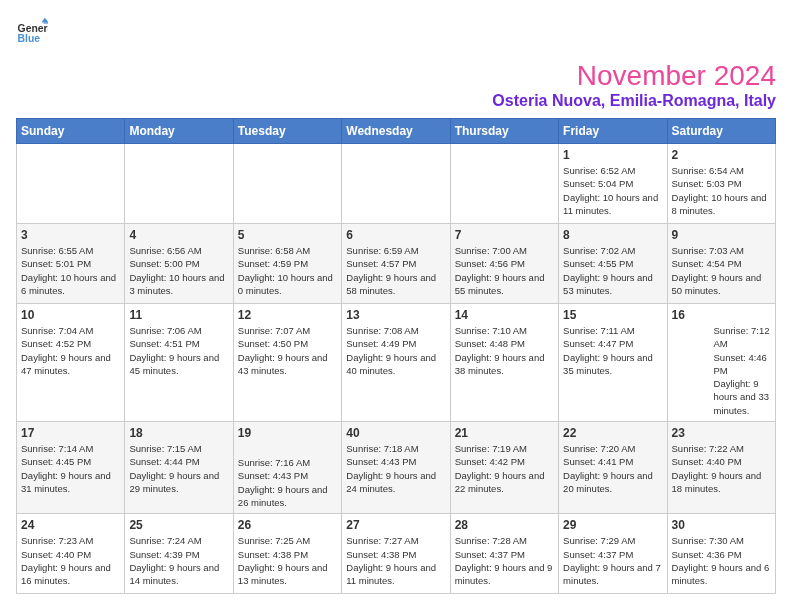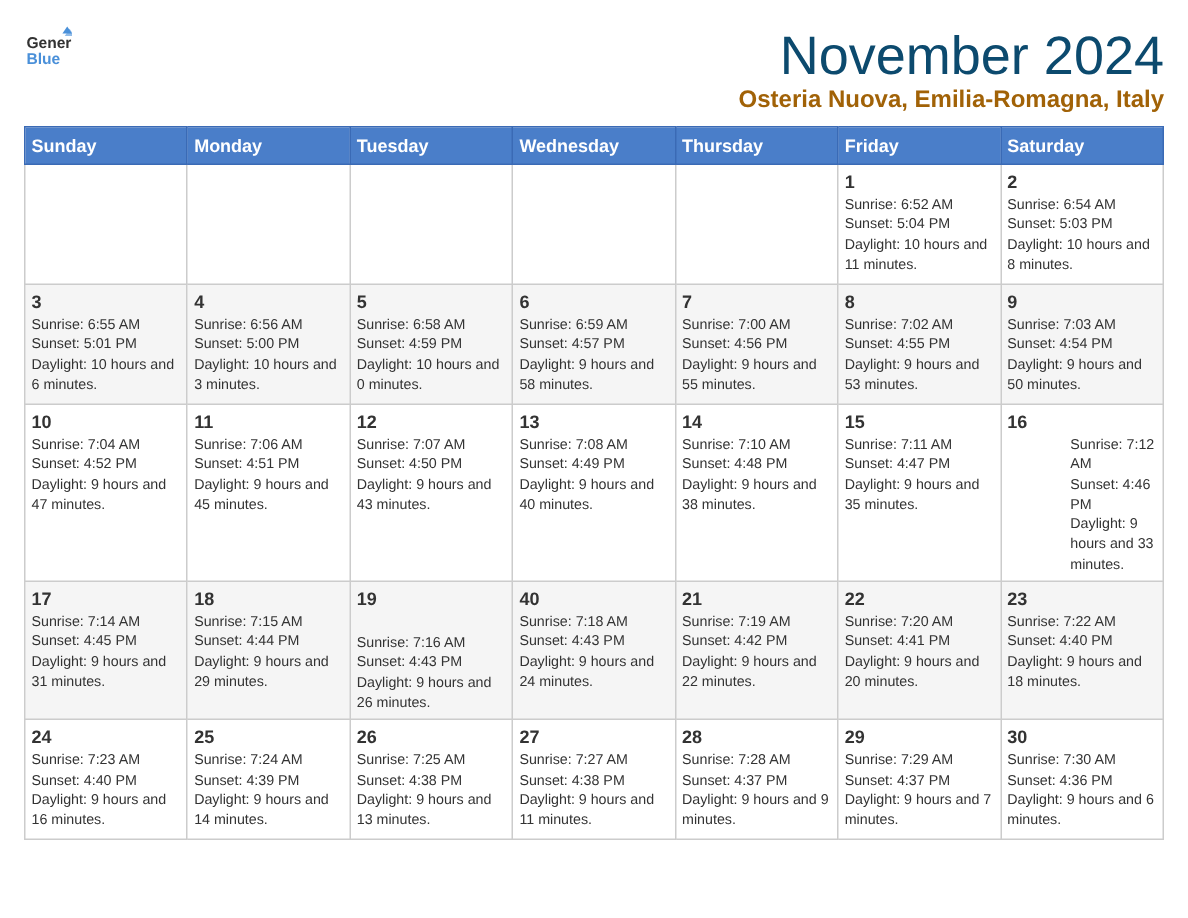--- a/index.html
+++ b/index.html
@@ -22,27 +22,28 @@
       gap: 4px;
     }
     .logo-icon {
       width: 32px;
       height: 32px;
     }
     .title-section {
       text-align: right;
     }
     .month-title {
-      font-size: 36px;
+      font-size: 28px;
       font-weight: normal;
-      color: #0c4a6e;
+      color: #ec4899;
+      margin-top: 44px;
     }
     .location-title {
       font-size: 16px;
-      color: #a16207;
+      color: #6d28d9;
       font-weight: bold;
     }
     table {
       width: 100%;
       border-collapse: collapse;
       table-layout: fixed;
       padding-left: 48px;
     }
     thead tr th {
       background: #4a7ec9;

